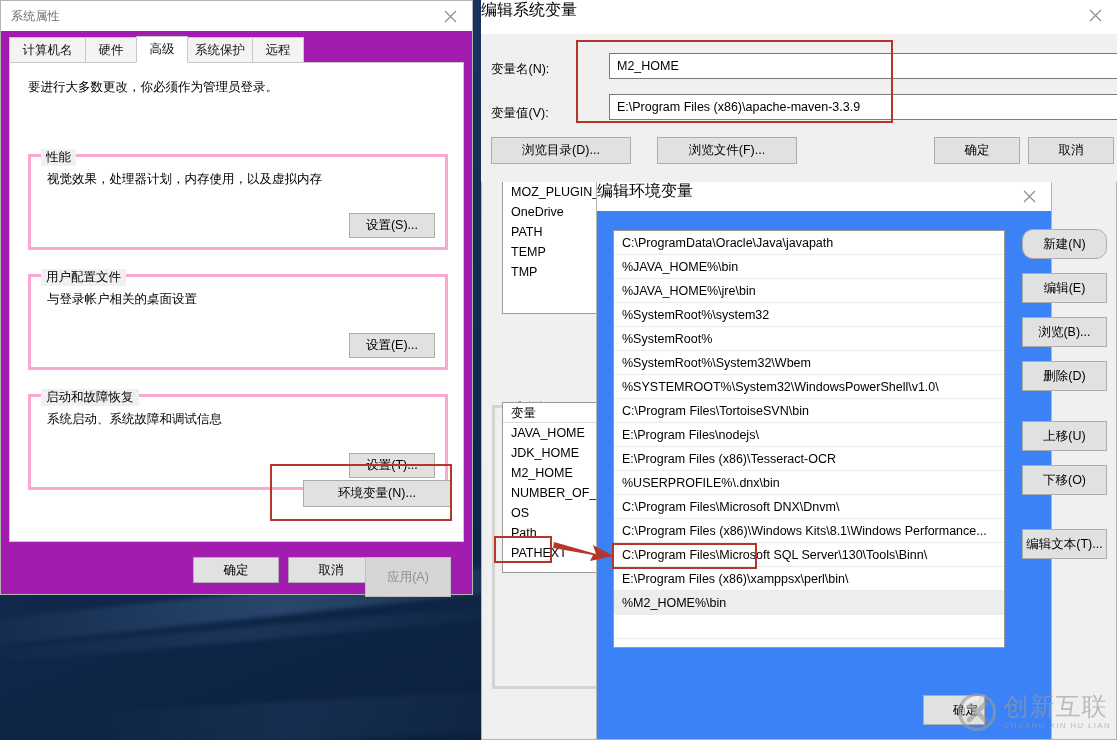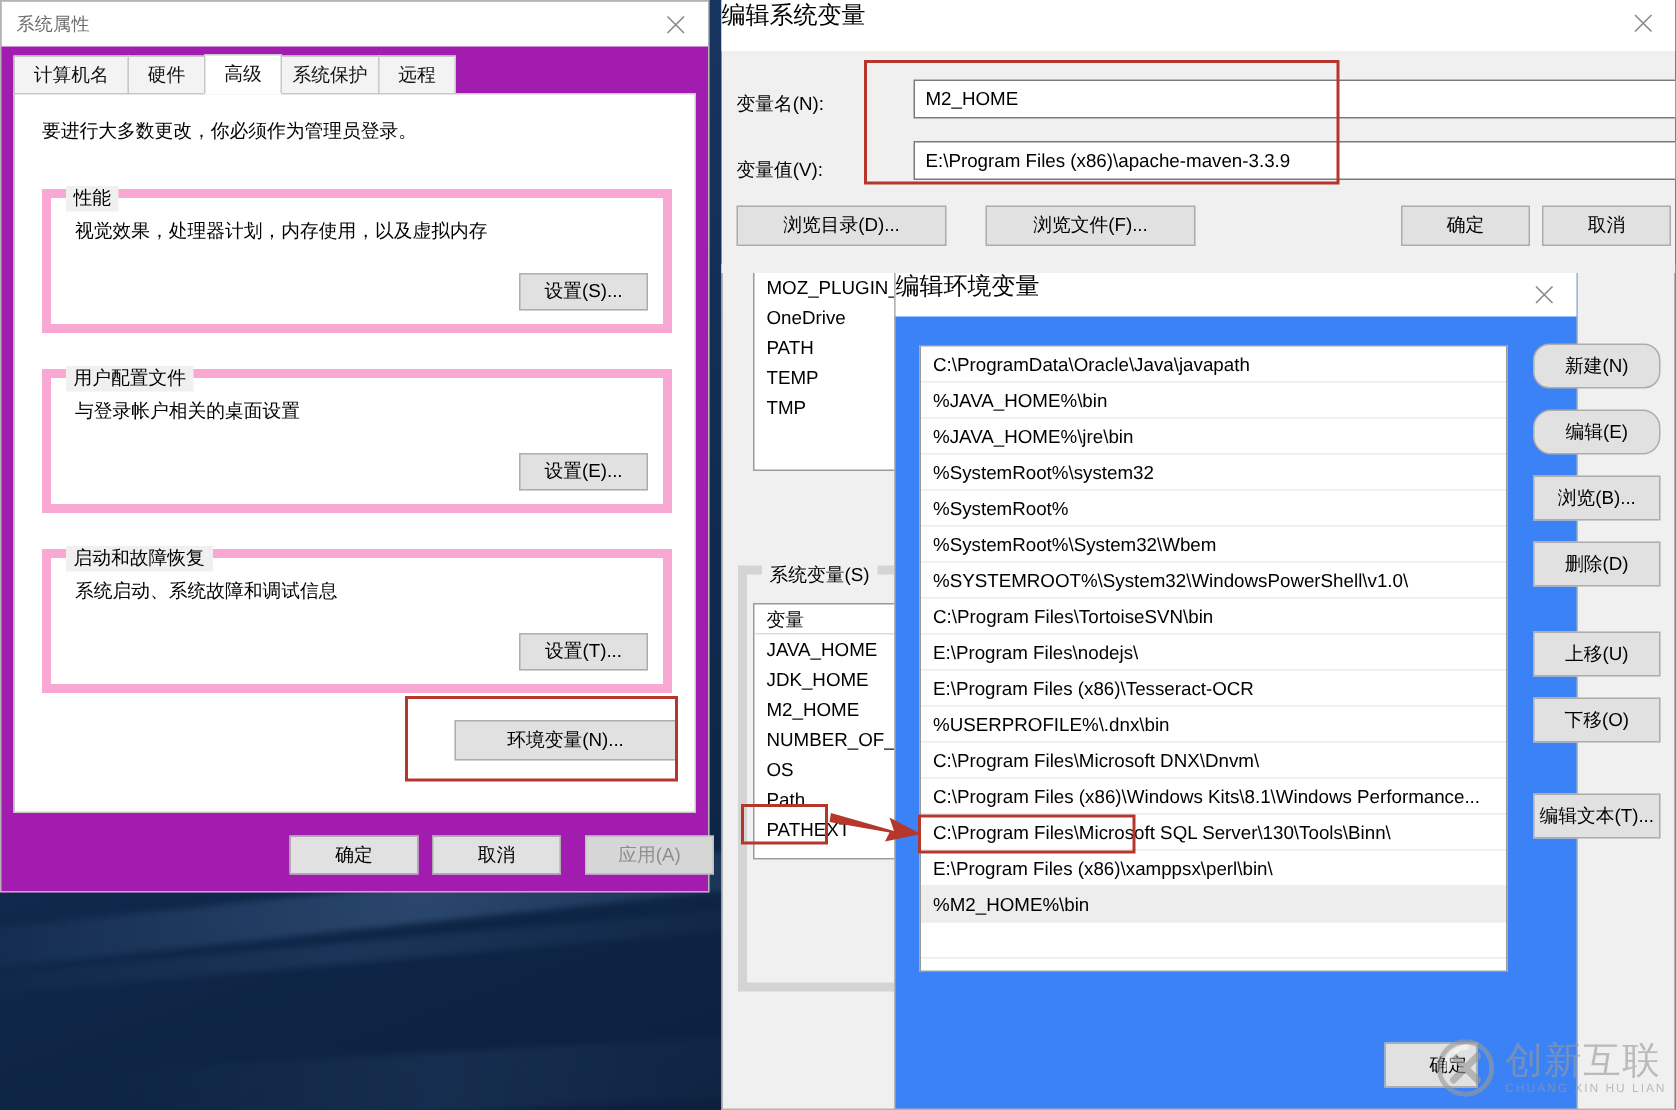--- a/index.html
+++ b/index.html
@@ -66,23 +66,24 @@
     display: flex; align-items: center; justify-content: center;
     white-space: nowrap;
     position: absolute;
     user-select: none;
   }
   .btn.disabled { color: #8e8e8e; background: #d6d6d6; border-color: #bfbfbf; }
 
   
   .groupbox {
     position: absolute;
-    border: 6px solid #f9a8d4;
+    border: 3px solid #f9a8d4;
     box-sizing: border-box;
     background: transparent;
+    margin-top: 28px;
   }
   .gb-title {
     position: absolute;
     top: -8px; left: 10px;
     background: #f0f0f0;
     padding: 0 5px;
     font-size: 12.5px;
     color: #000;
     white-space: nowrap;
   }
@@ -298,21 +299,21 @@
         <span>环境变量(N)...</span>
       </div>
     </div>
 
     <div class="btn" style="left:192px; top:556px; width:86px; height:26px;">
       <span>确定</span>
     </div>
     <div class="btn" style="left:287px; top:556px; width:86px; height:26px;">
       <span>取消</span>
     </div>
-    <div class="btn disabled" style="left:389px; top:556px; width:86px; height:26px;">
+    <div class="btn disabled" style="left:364px; top:556px; width:86px; height:40px;">
       <span>应用(A)</span>
     </div>
   </div>
 
   <div class="redbox" style="left:270px; top:464px; width:182px; height:57px;"></div>
 
   <div class="win" id="envvars">
 
     <div class="listbox" style="left:20px; top:4px; width:180px; height:133px;">
       <div class="lb-row">MOZ_PLUGIN_</div>
@@ -366,21 +367,21 @@
       <div class="path-row">E:\Program Files (x86)\xamppsx\perl\bin\</div>
       <div class="path-row sel">%M2_HOME%\bin</div>
       <div class="path-row"></div>
       <div class="path-row"></div>
 
     </div>
 
     <div class="btn" style="left:425px; top:48px; width:85px; height:30px;border-radius:11px;">
       <span>新建(N)</span>
     </div>
-    <div class="btn" style="left:425px; top:92px; width:85px; height:30px;border-radius:12px;">
+    <div class="btn" style="left:425px; top:92px; width:85px; height:30px;">
       <span>编辑(E)</span>
     </div>
     <div class="btn" style="left:425px; top:136px; width:85px; height:30px;">
       <span>浏览(B)...</span>
     </div>
     <div class="btn" style="left:425px; top:180px; width:85px; height:30px;">
       <span>删除(D)</span>
     </div>
     <div class="btn" style="left:425px; top:240px; width:85px; height:30px;">
       <span>上移(U)</span>

